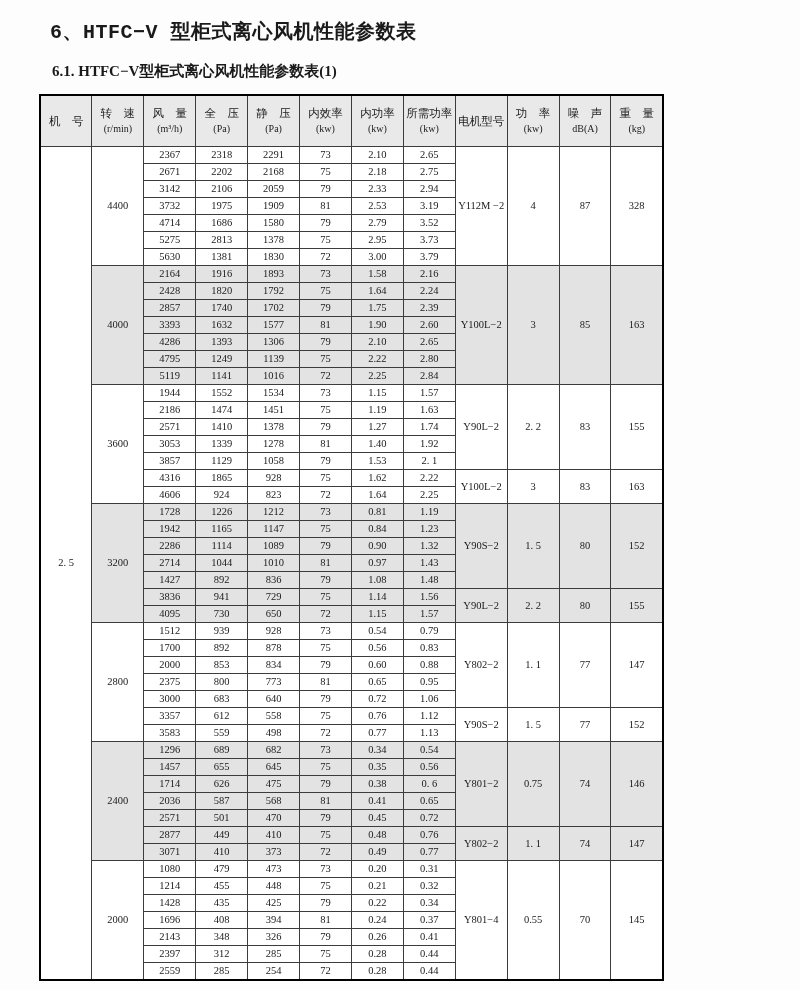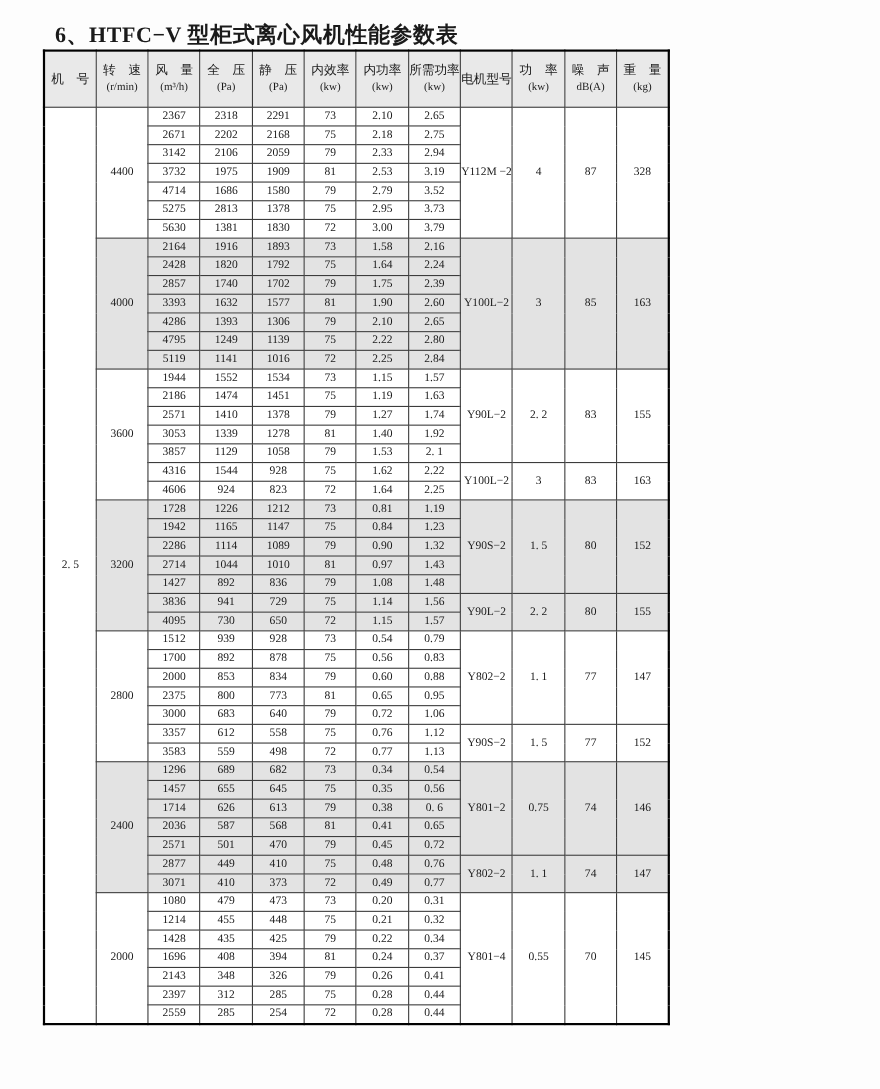--- a/index.html
+++ b/index.html
@@ -15,32 +15,33 @@
     height: 990px;
     background: #fdfdfd;
     overflow: hidden;
   }
   .doc-title {
     margin: 0;
     padding: 18px 0 0 50px;
     font-size: 20px;
     font-weight: bold;
     letter-spacing: 0.5px;
+    font-family: Liberation Mono, monospace;
   }
   .doc-subtitle {
     margin: 0;
     padding: 17px 0 13px 52px;
     font-size: 15px;
     font-weight: bold;
   }
   table.perf {
     border-collapse: collapse;
     table-layout: fixed;
     margin-left: 39px;
-    width: 570px;
+    width: 625px;
     border: 2px solid #000;
   }
   table.perf th, table.perf td {
     border: 1px solid #3c3c3c;
     text-align: center;
     vertical-align: middle;
     padding: 0;
     font-weight: normal;
     overflow: hidden;
     white-space: nowrap;
@@ -62,20 +63,21 @@
   }
   table.perf tbody td.shaded {
     background: #e3e3e3;
   }
 </style>
 </head>
 <body>
 
 <div class="page">
   <h1 class="doc-title">6、HTFC−V 型柜式离心风机性能参数表</h1>
+  <h2 class="doc-subtitle">6.1. HTFC−V型柜式离心风机性能参数表(1)</h2>
   <table class="perf">
     <thead>
         <tr>
           <th>
             <div>机　号</div>
           </th>
           <th>
             <div>转　速</div>
             <div class="unit">(r/min)</div>
           </th>
@@ -284,21 +286,21 @@
         <tr>
           <td>3857</td>
           <td>1129</td>
           <td>1058</td>
           <td>79</td>
           <td>1.53</td>
           <td>2. 1</td>
         </tr>
         <tr>
           <td>4316</td>
-          <td>1544</td>
+          <td>1865</td>
           <td>928</td>
           <td>75</td>
           <td>1.62</td>
           <td>2.22</td>
           <td rowspan="2">Y100L−2</td>
           <td rowspan="2">3</td>
           <td rowspan="2">83</td>
           <td rowspan="2">163</td>
         </tr>
         <tr>
@@ -456,21 +458,21 @@
           <td class="shaded">1457</td>
           <td class="shaded">655</td>
           <td class="shaded">645</td>
           <td class="shaded">75</td>
           <td class="shaded">0.35</td>
           <td class="shaded">0.56</td>
         </tr>
         <tr>
           <td class="shaded">1714</td>
           <td class="shaded">626</td>
-          <td class="shaded">613</td>
+          <td class="shaded">475</td>
           <td class="shaded">79</td>
           <td class="shaded">0.38</td>
           <td class="shaded">0. 6</td>
         </tr>
         <tr>
           <td class="shaded">2036</td>
           <td class="shaded">587</td>
           <td class="shaded">568</td>
           <td class="shaded">81</td>
           <td class="shaded">0.41</td>

